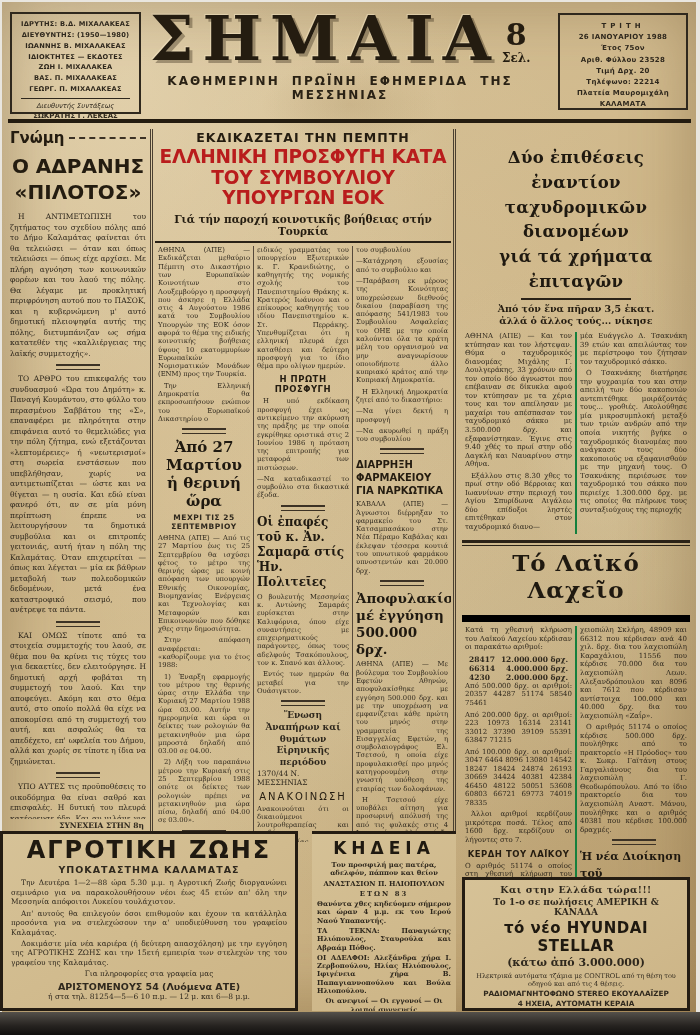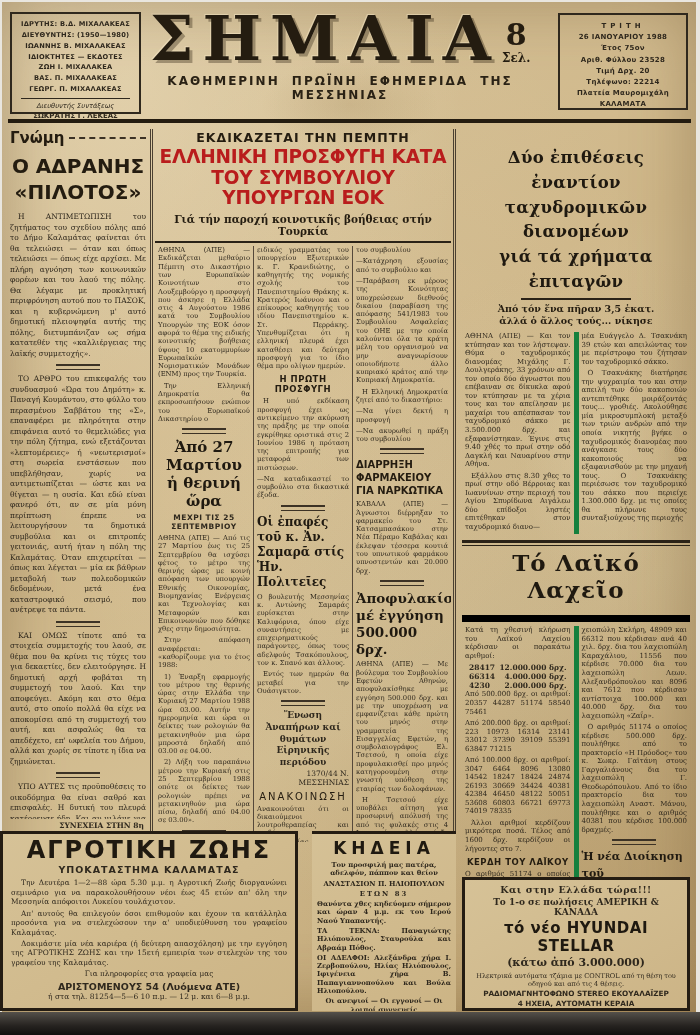--- a/index.html
+++ b/index.html
@@ -75,28 +75,28 @@
   .st-sub{font-family:"DejaVu Sans", sans-serif;font-weight:bold;font-size:7.5px;text-align:center;
     letter-spacing:.5px;margin-bottom:3px;}
   .sm-title{font-weight:bold;font-size:12px;line-height:1.25;text-align:left;color:#1f1910;margin:1px 0 3px;}
   .ph-title{font-family:"DejaVu Sans", sans-serif;font-weight:bold;font-size:10px;line-height:1.3;
     text-align:left;color:#241c10;margin:1px 0 3px;}
   .rel-title{font-weight:bold;font-size:13.5px;line-height:1.25;text-align:left;color:#1f1910;margin:1px 0 3px;}
   .mun-line{font-weight:bold;font-size:9px;line-height:1.35;text-align:center;}
   .anak{font-family:"DejaVu Sans", sans-serif;font-weight:normal;font-size:10px;letter-spacing:2px;
     text-align:center;margin:4px 0 3px;color:#241c10;}
   .vet-title{font-weight:bold;font-size:9px;line-height:1.3;text-align:center;margin:1px 0 0;}
-  .vet-num{font-size:7.5px;text-align:right;margin-bottom:1px;}
+  .vet-num{font-size:7.5px;text-align:left;margin-bottom:1px;}
   
   .right{position:absolute;left:462px;top:146px;width:228px;height:747px;overflow:hidden;}
   .rob-hl{font-weight:bold;font-size:16.5px;line-height:1.5;text-align:center;color:#1f1910;letter-spacing:.3px;}
   .rob-deck{font-weight:bold;font-size:9.5px;line-height:1.35;text-align:center;color:#241c10;}
   .twocol{display:flex;margin-top:4px;}
   .twocol > div{flex:1;padding:0 3px;overflow:hidden;}
-  .twocol > div + div{border-left:5px solid #15803d;}
+  .twocol > div + div{border-left:2px solid #15803d;}
   .twocol p{font-size:7px;line-height:1.22;text-align:justify;text-indent:6px;margin:0 0 3px;}
   .twocol p.noind{text-indent:0;}
   .lot-title{font-weight:bold;font-size:23px;letter-spacing:1px;text-align:center;color:#1f1910;
     border-bottom:7px solid #000000;padding-bottom:12px;margin-bottom:2px;}
   .win-row{display:flex;justify-content:space-between;font-size:7.5px;font-weight:bold;padding:0 4px;}
   .cham-title{font-weight:bold;font-size:11px;line-height:1.5;text-align:left;color:#1f1910;margin:2px 0 3px;}
   
   .agro{position:absolute;left:0;top:831px;width:298px;height:180px;box-sizing:border-box;
     border:3px solid #241c12;background:linear-gradient(150deg,#d6c297,#ccb485);
     padding:4px 8px;overflow:hidden;}

